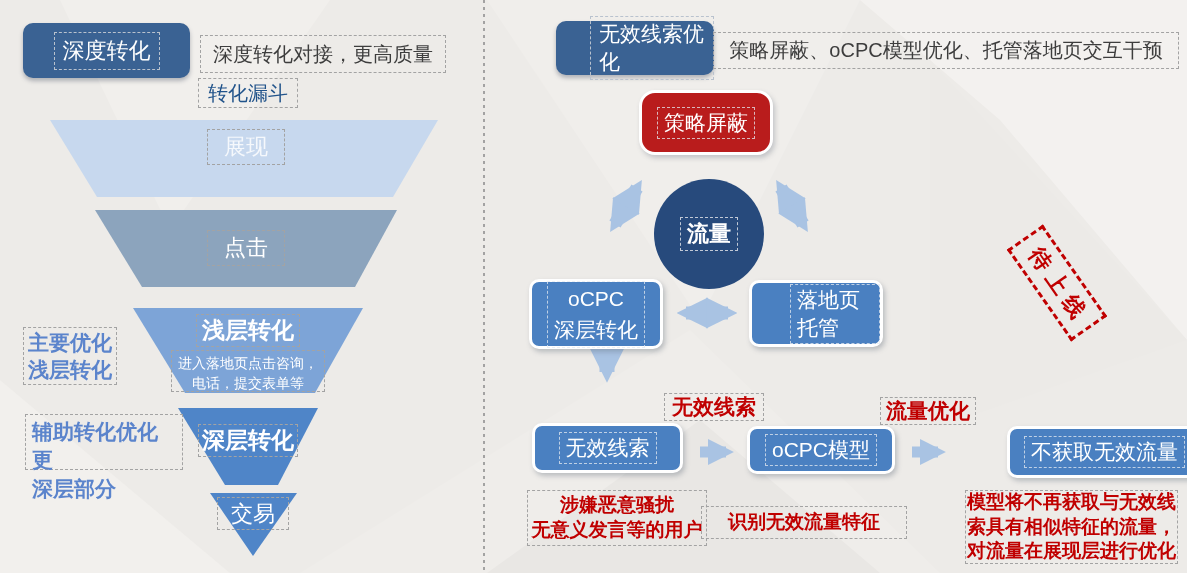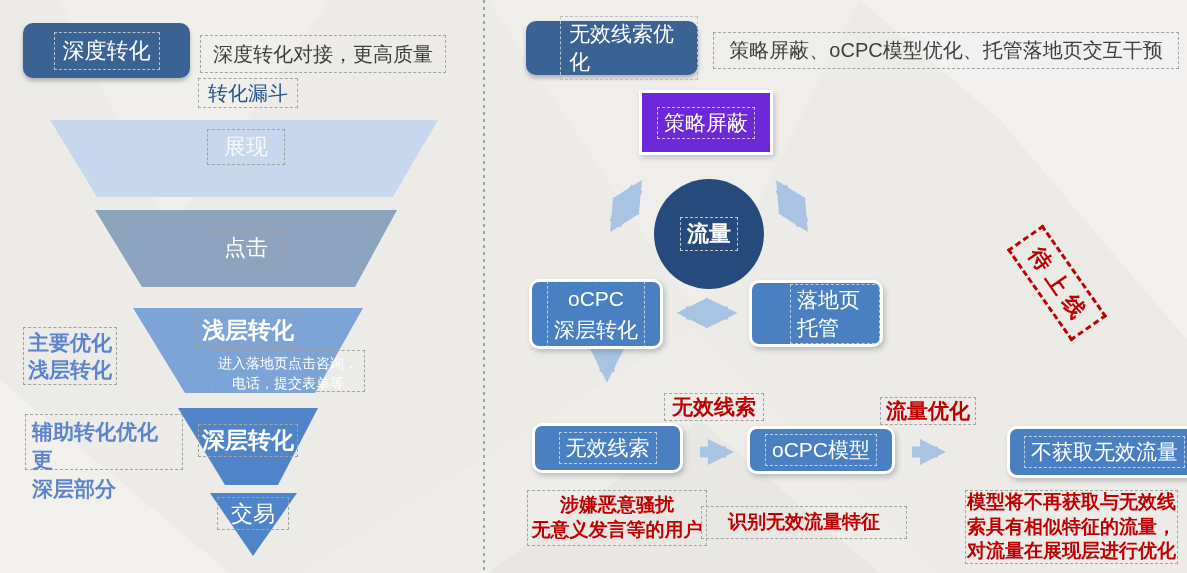--- a/index.html
+++ b/index.html
@@ -28,21 +28,21 @@
   .navy-text{color:#21538a;font-weight:normal;}
   .blue-label{color:#5b84cc;font-weight:bold;line-height:1.35;}
   .red{color:#c00000;font-weight:bold;}
 
   
   .bluebox{
     background:#4a80c1;border:3px solid #fff;border-radius:10px;color:#fff;
     box-shadow:2px 3px 5px rgba(90,100,115,.35);
   }
   .graybox{
-    background:#6d28d9;border:3px solid #fff;border-radius:0;color:#fff;
+    background:#b91c1c;border:3px solid #fff;border-radius:16px;color:#fff;
     box-shadow:2px 3px 5px rgba(90,100,115,.3);
   }
   .bluebox .tsel,.graybox .tsel{border-color:rgba(230,235,242,.75);}
 
   .funnel-text{color:#fff;text-align:center;}
   .faint{color:rgba(255,255,255,.82);}
 
   .circle{
     background:#274a7c;border-radius:50%;color:#fff;font-weight:bold;
   }
@@ -113,21 +113,21 @@
   </div>
 
   <div class="abs dash flex funnel-text" style="left:207px;top:230px;width:78px;height:36px;font-size:22px;">
     <span>点击</span>
   </div>
 
   <div class="abs dash flex funnel-text" style="left:196px;top:314px;width:104px;height:33px;font-size:23px;font-weight:bold;">
     <span>浅层转化</span>
   </div>
 
-  <div class="abs dash funnel-text" style="left:171px;top:350px;width:154px;height:42px;font-size:14px;line-height:1.45;padding-top:2px;margin-left:40px;">
+  <div class="abs dash funnel-text" style="left:171px;top:350px;width:154px;height:42px;font-size:14px;line-height:1.45;padding-top:2px;">
     <div>进入落地页点击咨询，</div>
     <div>电话，提交表单等</div>
   </div>
 
   <div class="abs dash flex funnel-text" style="left:198px;top:424px;width:100px;height:33px;font-size:23px;font-weight:bold;">
     <span>深层转化</span>
   </div>
 
   <div class="abs dash flex funnel-text" style="left:217px;top:497px;width:72px;height:33px;font-size:22px;">
     <span>交易</span>
@@ -138,21 +138,21 @@
       <div>主要优化</div>
       <div>浅层转化</div>
     </div>
   </div>
 
   <div class="abs dash blue-label" style="left:25px;top:414px;width:158px;height:56px;font-size:21px;padding:3px 6px;">
     <div>辅助转化优化更</div>
     <div>深层部分</div>
   </div>
 
-  <div class="abs badge flex" style="left:526px;top:21px;width:172px;height:54px;font-size:21px;padding-left:34px;">
+  <div class="abs badge flex" style="left:556px;top:21px;width:158px;height:54px;font-size:21px;padding-left:34px;">
     <span class="tsel">无效线索优化</span>
   </div>
 
   <div class="abs dash flex dark-text" style="left:713px;top:32px;width:466px;height:37px;font-size:20px;">
     <span>策略屏蔽、oCPC模型优化、托管落地页交互干预</span>
   </div>
 
   <div class="abs graybox flex" style="left:639px;top:90px;width:134px;height:65px;font-size:21px;">
     <span class="tsel">策略屏蔽</span>
   </div>

